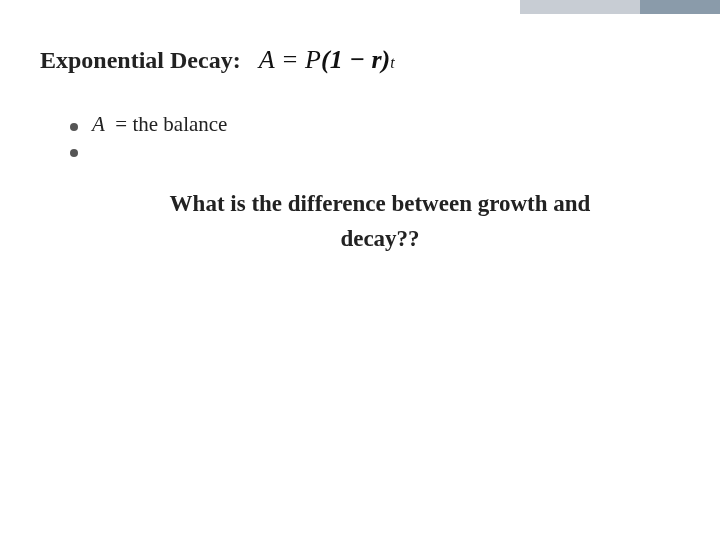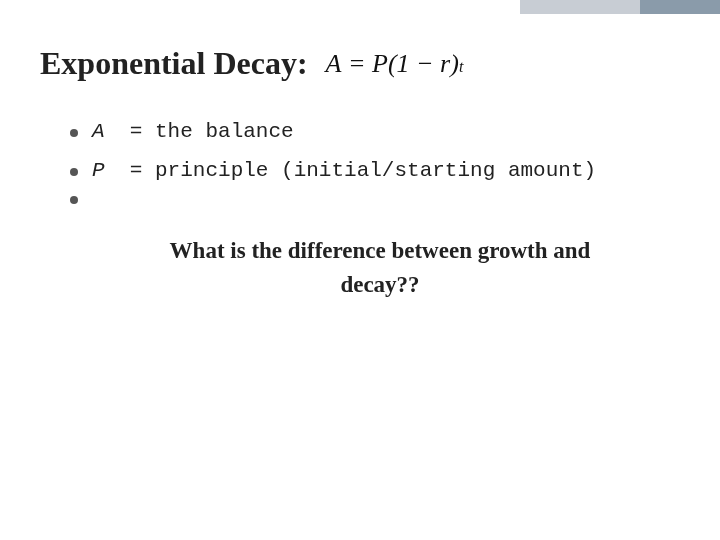--- a/index.html
+++ b/index.html
@@ -48,21 +48,21 @@
     }
 
     .title-row {
       display: flex;
       align-items: center;
       margin-bottom: 35px;
       margin-top: 15px;
     }
 
     .title-text {
-      font-size: 32px;
+      font-size: 24px;
       font-weight: bold;
       color: #222;
       font-family: Georgia, serif;
       margin-right: 18px;
     }
 
     
     .formula {
       display: inline-flex;
       align-items: baseline;
@@ -70,21 +70,21 @@
       font-style: italic;
       font-size: 26px;
       color: #111;
     }
 
     .formula .var {
       font-style: italic;
     }
 
     .formula .bold-part {
-      font-weight: normal;
+      font-weight: bold;
     }
 
     .formula sup {
       font-size: 16px;
       vertical-align: super;
       font-weight: normal;
     }
 
     .bullet-list {
       list-style: none;
@@ -108,21 +108,20 @@
       background: #555;
       border-radius: 50%;
       margin-right: 14px;
       flex-shrink: 0;
       position: relative;
       top: 0px;
     }
 
     .bullet-text {
       line-height: 1.4;
-      font-family: Liberation Mono, monospace;
     }
 
     .bullet-text .var-italic {
       font-style: italic;
     }
 
     .question-block {
       text-align: center;
       margin-top: 20px;
       margin-left: 40px;
@@ -165,27 +164,20 @@
   <ul class="bullet-list">
     <li>
       <span class="bullet-dot"></span>
       <span class="bullet-text">
         <span class="var-italic">A</span>
         &nbsp;= the balance
       </span>
     </li>
     <li>
       <span class="bullet-dot"></span>
-      <span class="bullet-text">
-        <span class="var-italic">P</span>
-        &nbsp;= principle (initial/starting amount)
-      </span>
-    </li>
-    <li>
-      <span class="bullet-dot"></span>
     </li>
   </ul>
 
   <div class="question-block">
     <span class="question-text">
       What is the difference between growth and<br>decay??
     </span>
   </div>
 
 </div>

